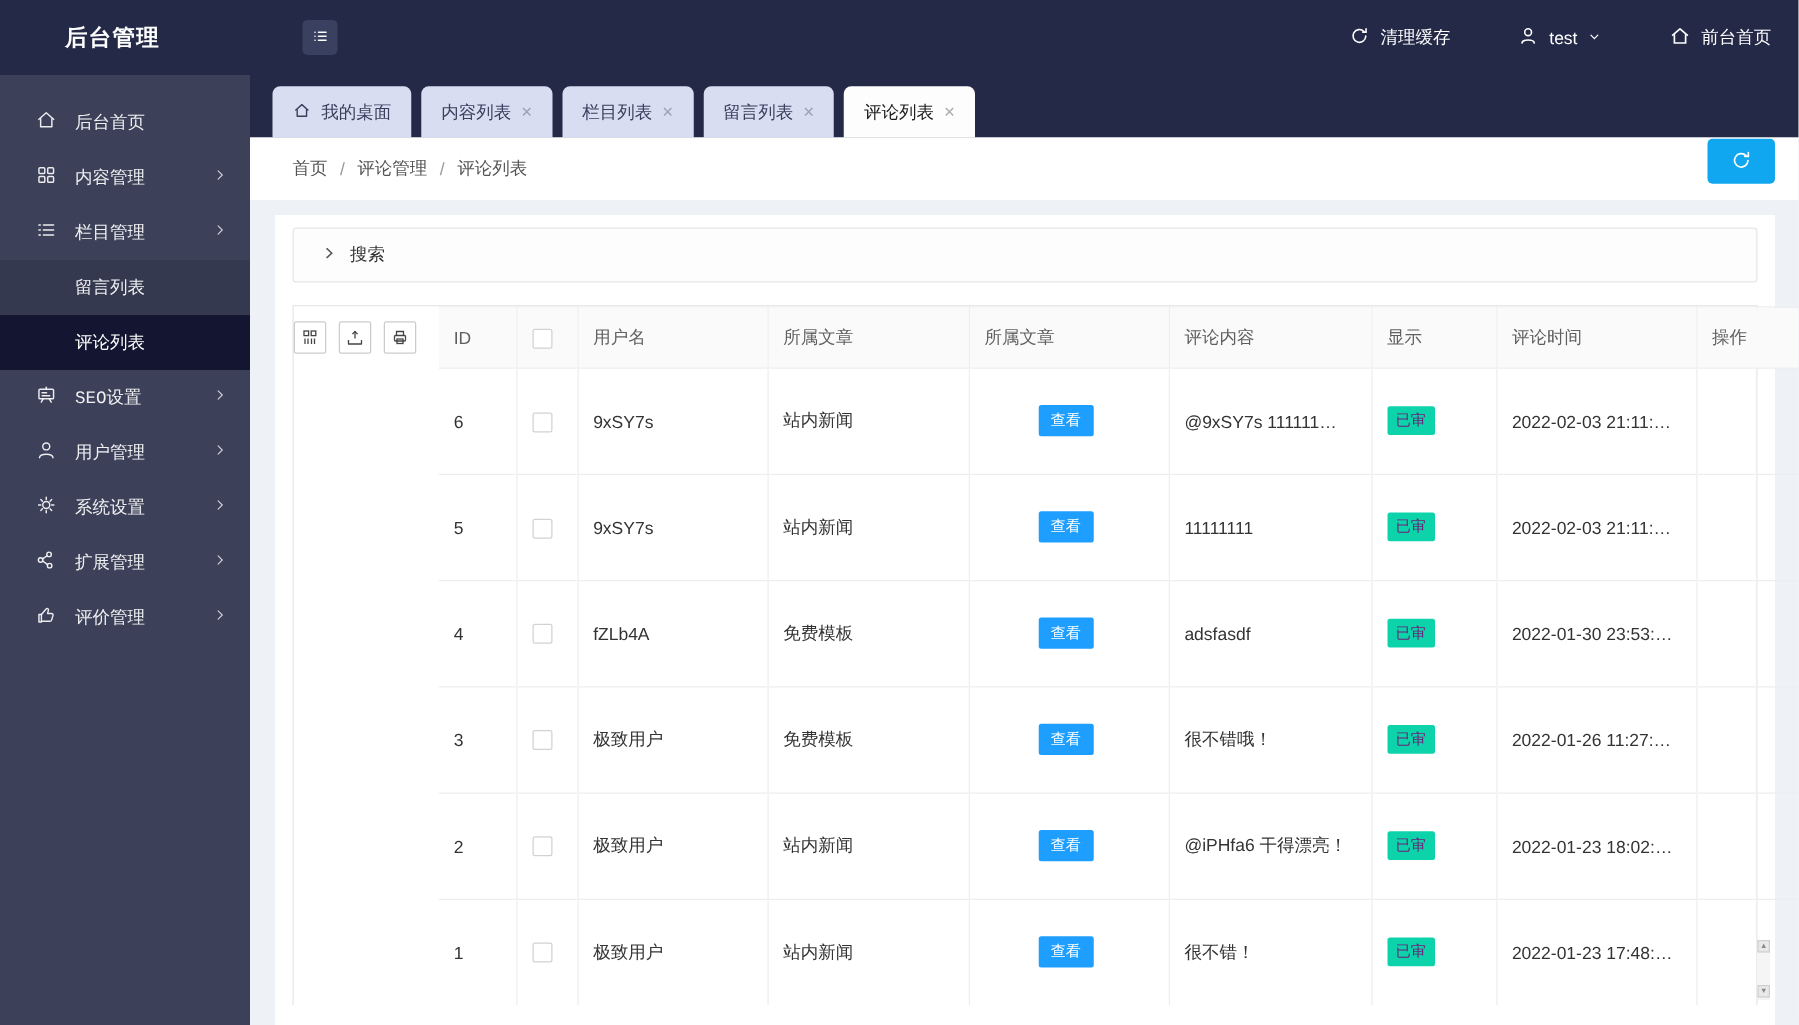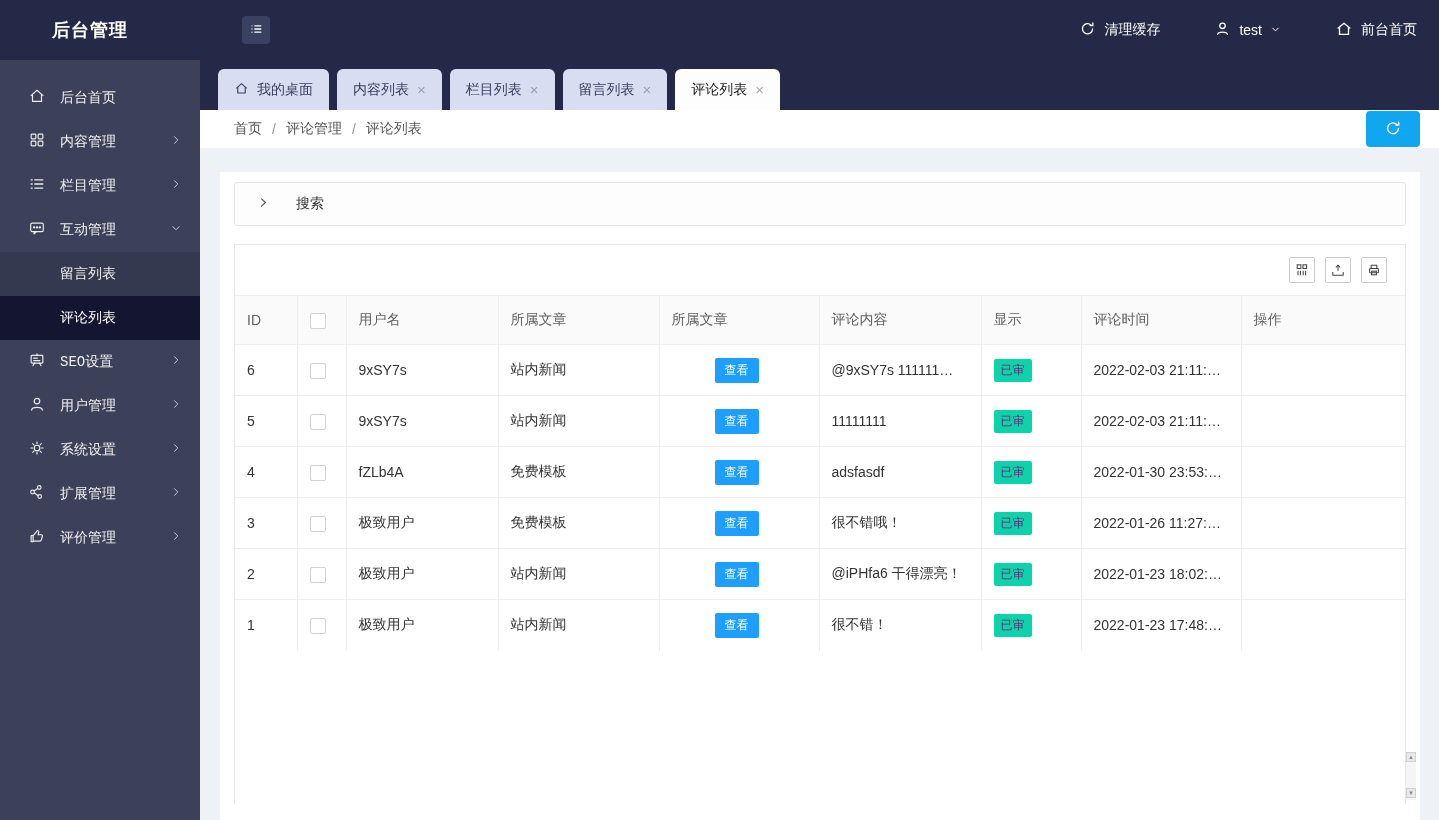--- a/index.html
+++ b/index.html
@@ -23,31 +23,31 @@
   .sub-item.active { background:#141631; color:#fff; }
 
   
   .tabbar { position:absolute; left:200px; top:60px; right:0; height:50px; background:#242947; display:flex; align-items:flex-end; padding-left:18px; }
   .tab { height:41px; background:#d9ddf1; color:#39405e; border-radius:6px 6px 0 0; margin-right:8px; padding:0 16px; display:flex; align-items:center; gap:8px; font-size:14px; cursor:pointer; }
   .tab.active { background:#fdfdfe; color:#1a1a1a; }
   .tab .close { font-size:15px; color:#9aa0b8; line-height:1; cursor:pointer; }
   .tab.active .close { color:#aaa; }
 
   
-  .crumbbar { position:absolute; left:200px; top:110px; right:0; height:38px; background:#fff; display:flex; align-items:center; padding-left:34px; color:#555; }
+  .crumbbar { position:absolute; left:200px; top:110px; right:0; height:50px; background:#fff; display:flex; align-items:center; padding-left:34px; color:#555; }
   .crumb-sep { margin:0 10px; color:#999; }
   .crumb-refresh { position:absolute; right:19px; top:1px; width:54px; height:36px; border:none; border-radius:4px; background:#10a7f0; color:#fff; display:flex; align-items:center; justify-content:center; cursor:pointer; }
 
   
   .content { position:absolute; left:200px; top:148px; right:0; bottom:0; padding:24px 19px 0 20px; }
   .card { position:relative; background:#fff; width:1200px; height:100%; padding:10px 14px; }
 
-  .search-panel { height:44px; border:1px solid #e6e6e6; border-radius:3px; background:#fdfdfd; display:flex; align-items:center; padding-left:22px; gap:26px; color:#333; cursor:pointer; }
-
-  .table-widget { margin-top:18px; border:1px solid #e8e8e8; border-bottom:none; height:560px; display:flex; flex-direction:column; }
+  .search-panel { height:44px; border:1px solid #e6e6e6; border-radius:3px; background:#fdfdfd; display:flex; align-items:center; padding-left:22px; gap:10px; color:#333; cursor:pointer; }
+
+  .table-widget { margin-top:18px; border:1px solid #e8e8e8; border-bottom:none; height:560px; display:flex; flex-direction:row; }
   .table-toolbar { height:50px; display:flex; align-items:center; justify-content:flex-end; gap:10px; padding-right:18px; }
   .tool-btn { width:26px; height:26px; border:1px solid #ccc; border-radius:2px; background:#fff; color:#444; display:flex; align-items:center; justify-content:center; cursor:pointer; }
 
   table { border-collapse:collapse; table-layout:fixed; width:1170px; }
   th, td { border-top:1px solid #eee; border-right:1px solid #eee; height:49px; padding:0 12px; text-align:left; font-weight:normal; overflow:hidden; white-space:nowrap; }
   td { height:51px; }
   th:last-child, td:last-child { border-right:none; }
   thead th { background:#fafafa; color:#5f5f5f; }
   .cb { width:16px; height:16px; border:1px solid #d2d2d2; border-radius:2px; background:#fff; display:inline-block; vertical-align:middle; cursor:pointer; }
   .btn-view { display:inline-block; background:#1e9fff; color:#fff; font-size:12px; padding:4px 10px; border-radius:2px; border:none; cursor:pointer;margin-left:43px; }
@@ -138,37 +138,20 @@
     <div class="side-item">
       <span class="icon">
         <svg width="18" height="18" viewBox="0 0 20 20" fill="none" stroke="rgba(255,255,255,.9)" stroke-width="1.4" stroke-linecap="round">
             <path d="M3.5 5.5h1.2M3.5 10h1.2M3.5 14.5h1.2M7.5 5.5h9M7.5 10h9M7.5 14.5h9"></path>
           </svg>
       </span>
       <span class="lbl">栏目管理</span>
       <span class="icon arrow">
         <svg width="12" height="12" viewBox="0 0 20 20" fill="none" stroke="#fff" stroke-width="1.6" stroke-linecap="round">
             <path d="M7.5 4.5l5.5 5.5-5.5 5.5"></path>
-          </svg>
-      </span>
-    </div>
-    <div class="side-item">
-      <span class="icon">
-        <svg width="18" height="18" viewBox="0 0 20 20" fill="none" stroke="rgba(255,255,255,.9)" stroke-width="1.3" stroke-linejoin="round">
-            <rect x="3" y="4.5" width="14" height="9.5" rx="1.5"></rect>
-            <path d="M6.8 14v2.6l2.6-2.6"></path>
-            <circle cx="6.8" cy="9.3" r="0.7" fill="rgba(255,255,255,.9)"></circle>
-            <circle cx="10" cy="9.3" r="0.7" fill="rgba(255,255,255,.9)"></circle>
-            <circle cx="13.2" cy="9.3" r="0.7" fill="rgba(255,255,255,.9)"></circle>
-          </svg>
-      </span>
-      <span class="lbl">互动管理</span>
-      <span class="icon arrow">
-        <svg width="12" height="12" viewBox="0 0 20 20" fill="none" stroke="#fff" stroke-width="1.6" stroke-linecap="round">
-            <path d="M4.5 7.5l5.5 5.5 5.5-5.5"></path>
           </svg>
       </span>
     </div>
     <div class="sub-item">
       <span>留言列表</span>
     </div>
     <div class="sub-item active">
       <span>评论列表</span>
     </div>
     <div class="side-item">

